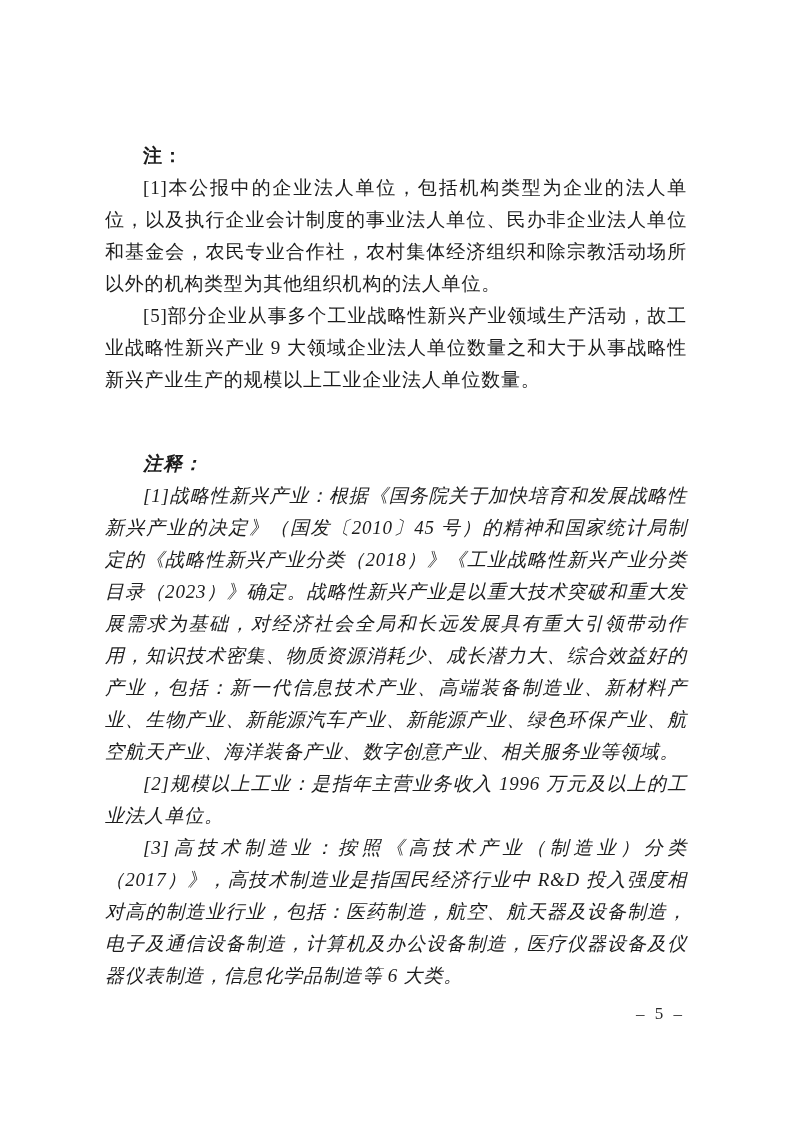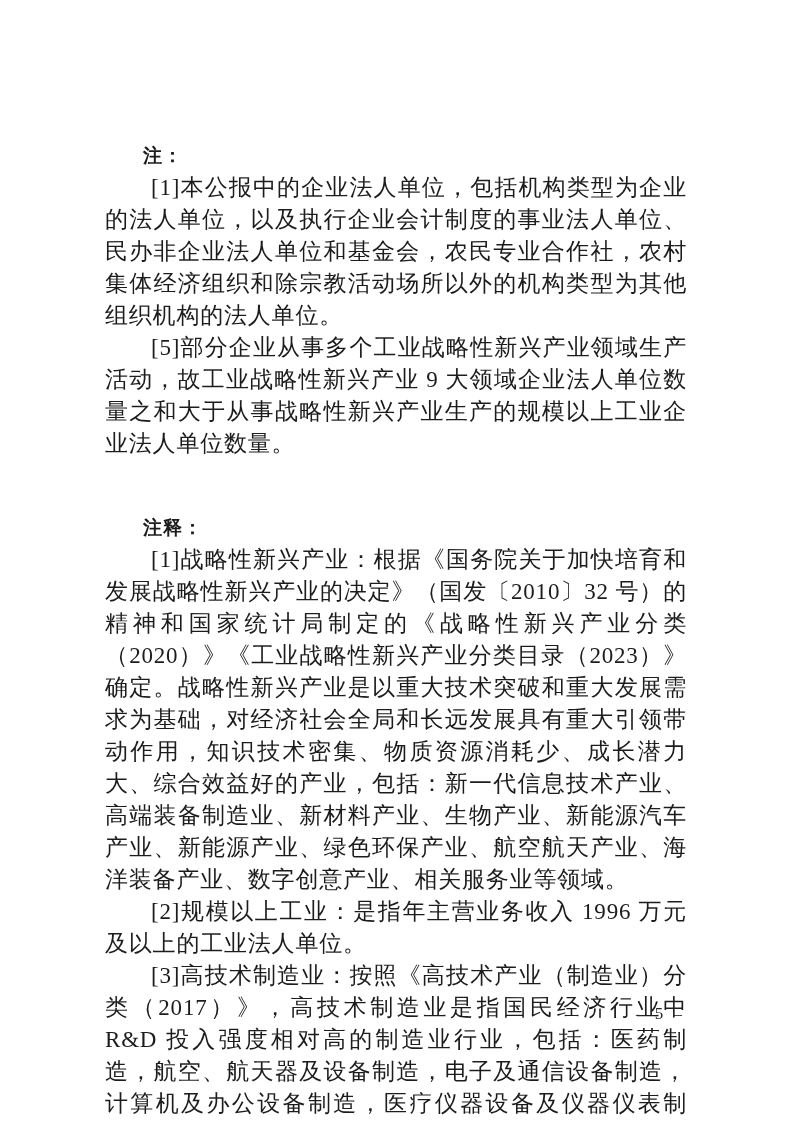--- a/index.html
+++ b/index.html
@@ -28,30 +28,31 @@
 
   .heading {
     font-size: 19px;
     line-height: 32px;
     font-weight: bold;
     text-indent: 2em;
     letter-spacing: 1px;
   }
 
   .para {
-    font-size: 23px;
+    font-size: 19px;
     line-height: 32px;
     text-indent: 2em;
     text-align: justify;
     text-justify: inter-ideograph;
     letter-spacing: 0.8px;
   }
 
   .annotations-section {
     margin-top: 52px;
+    font-style: italic;
   }
 
   .page-number {
     position: absolute;
     top: 1002px;
     right: 108px;
     font-size: 17px;
     line-height: 24px;
     letter-spacing: 3px;
     color: #2a2a2a;
@@ -65,21 +66,21 @@
   <div class="content">
 
     <section>
       <h2 class="heading">注：</h2>
       <p class="para">[1]本公报中的企业法人单位，包括机构类型为企业的法人单位，以及执行企业会计制度的事业法人单位、民办非企业法人单位和基金会，农民专业合作社，农村集体经济组织和除宗教活动场所以外的机构类型为其他组织机构的法人单位。</p>
       <p class="para">[5]部分企业从事多个工业战略性新兴产业领域生产活动，故工业战略性新兴产业 9 大领域企业法人单位数量之和大于从事战略性新兴产业生产的规模以上工业企业法人单位数量。</p>
     </section>
 
     <section class="annotations-section">
       <h2 class="heading">注释：</h2>
-      <p class="para">[1]战略性新兴产业：根据《国务院关于加快培育和发展战略性新兴产业的决定》（国发〔2010〕32 号）的精神和国家统计局制定的《战略性新兴产业分类（2020）》《工业战略性新兴产业分类目录（2023）》确定。战略性新兴产业是以重大技术突破和重大发展需求为基础，对经济社会全局和长远发展具有重大引领带动作用，知识技术密集、物质资源消耗少、成长潜力大、综合效益好的产业，包括：新一代信息技术产业、高端装备制造业、新材料产业、生物产业、新能源汽车产业、新能源产业、绿色环保产业、航空航天产业、海洋装备产业、数字创意产业、相关服务业等领域。</p>
+      <p class="para">[1]战略性新兴产业：根据《国务院关于加快培育和发展战略性新兴产业的决定》（国发〔2010〕45 号）的精神和国家统计局制定的《战略性新兴产业分类（2018）》《工业战略性新兴产业分类目录（2023）》确定。战略性新兴产业是以重大技术突破和重大发展需求为基础，对经济社会全局和长远发展具有重大引领带动作用，知识技术密集、物质资源消耗少、成长潜力大、综合效益好的产业，包括：新一代信息技术产业、高端装备制造业、新材料产业、生物产业、新能源汽车产业、新能源产业、绿色环保产业、航空航天产业、海洋装备产业、数字创意产业、相关服务业等领域。</p>
       <p class="para">[2]规模以上工业：是指年主营业务收入 1996 万元及以上的工业法人单位。</p>
       <p class="para">[3]高技术制造业：按照《高技术产业（制造业）分类（2017）》，高技术制造业是指国民经济行业中 R&amp;D 投入强度相对高的制造业行业，包括：医药制造，航空、航天器及设备制造，电子及通信设备制造，计算机及办公设备制造，医疗仪器设备及仪器仪表制造，信息化学品制造等 6 大类。</p>
     </section>
 
   </div>
 
   <div class="page-number">– 5 –</div>
 </div>
 
 </body></html>

